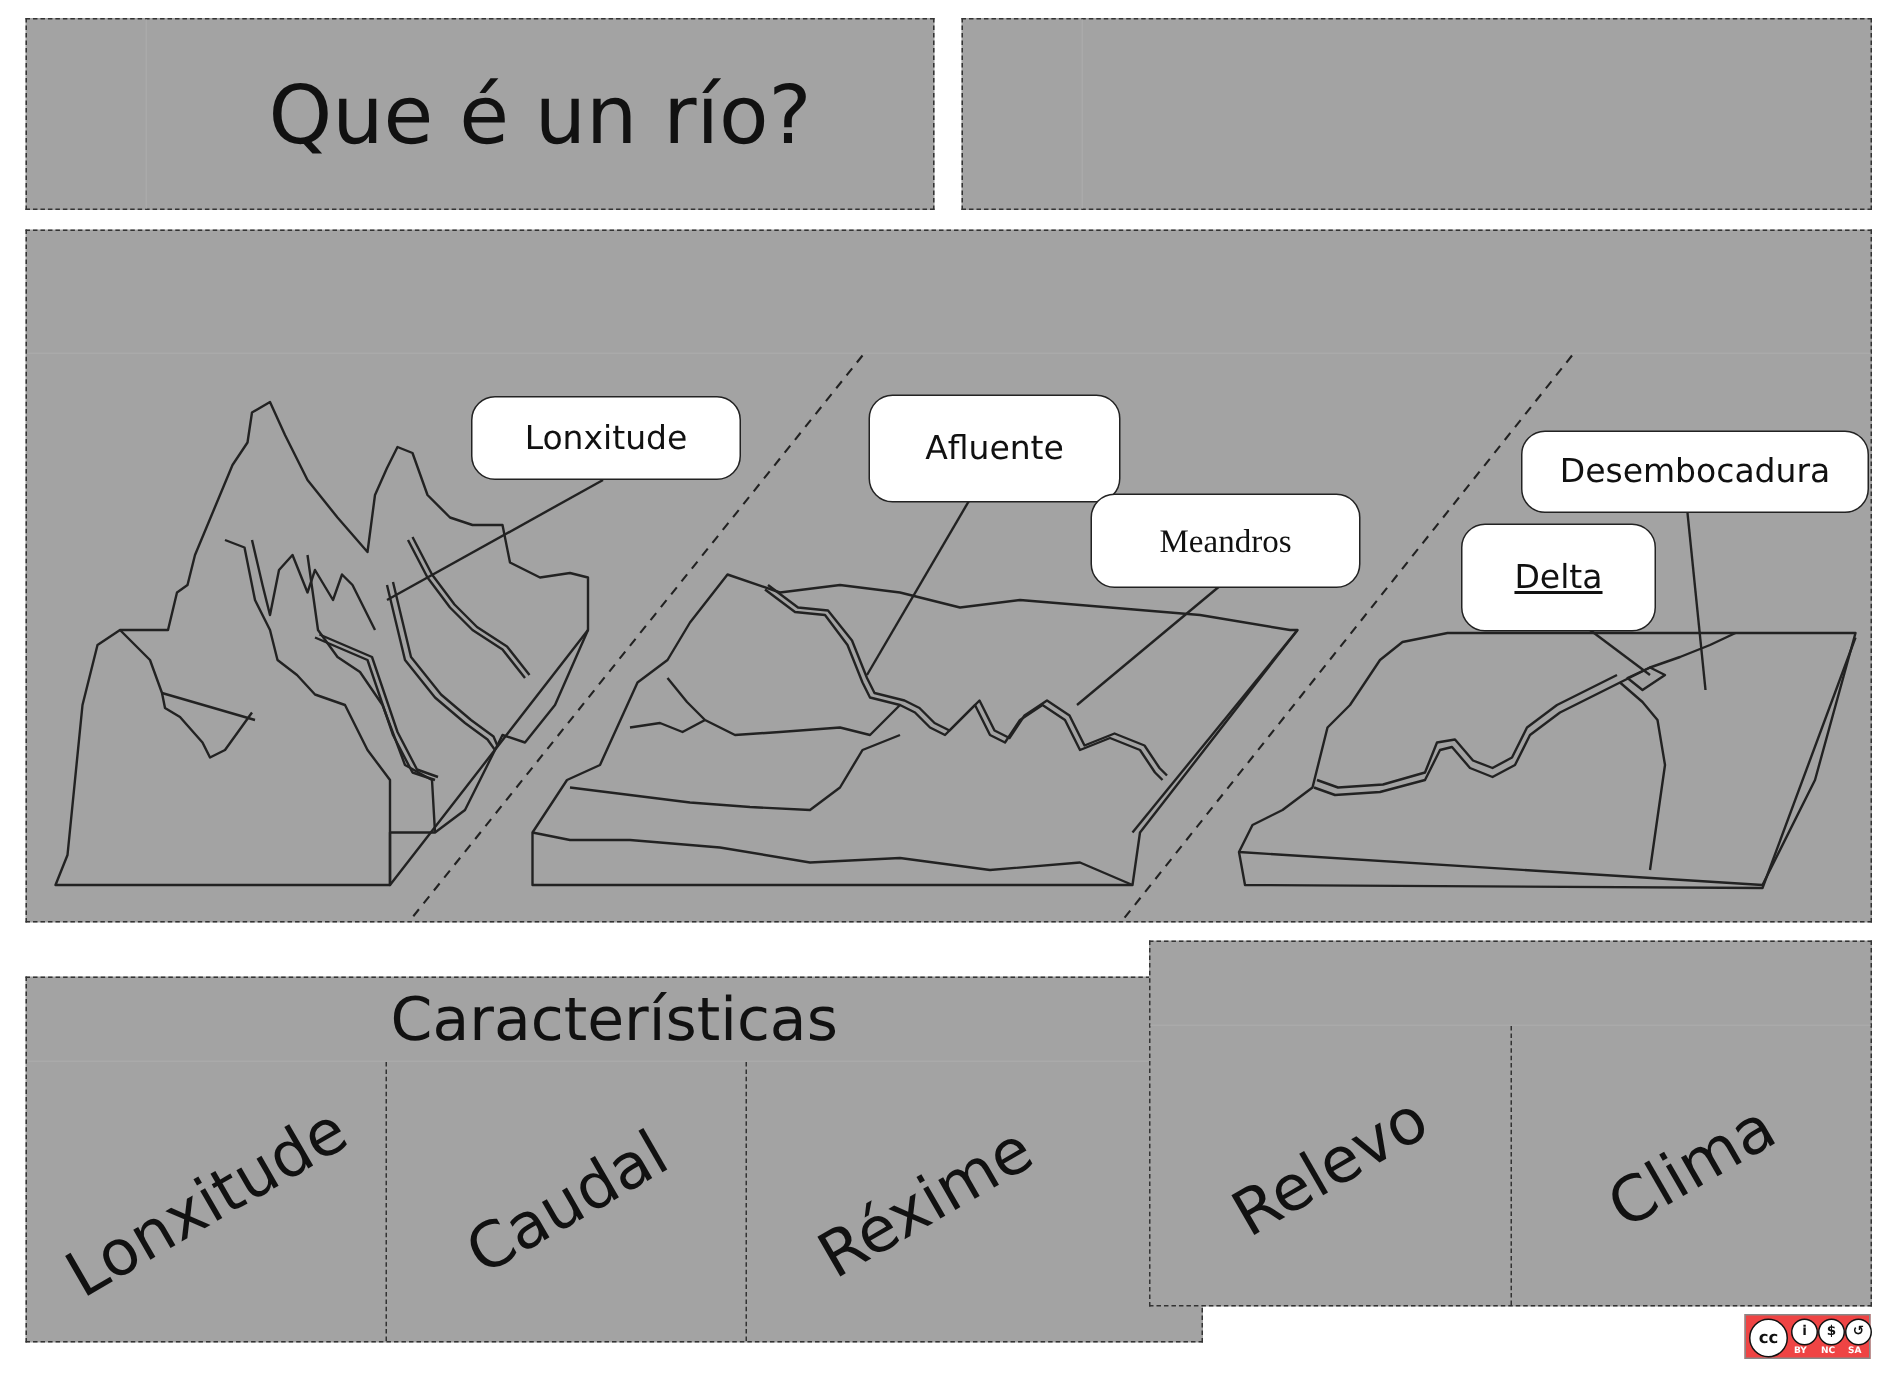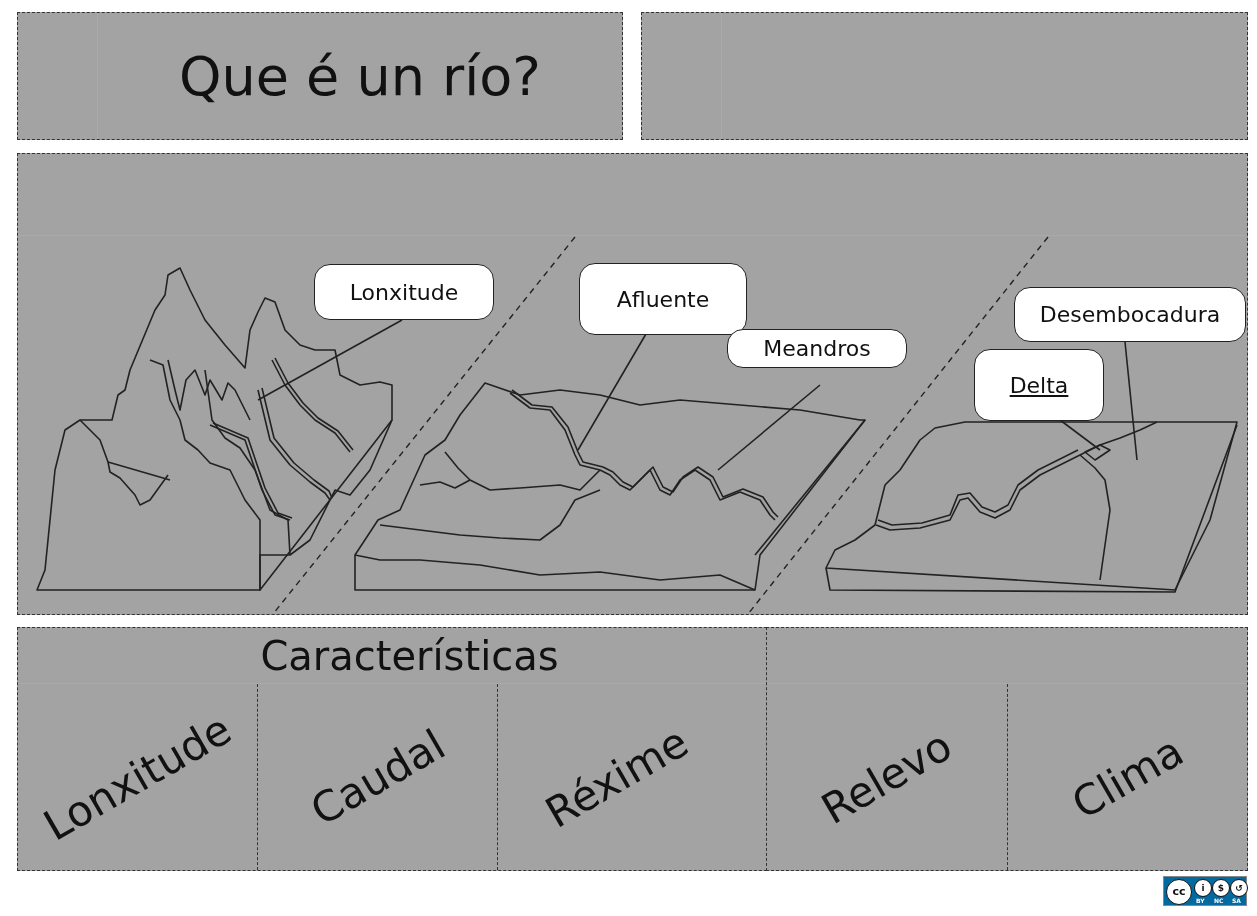--- a/index.html
+++ b/index.html
@@ -9,21 +9,21 @@
   .solid-h{position:absolute;left:0;right:0;height:1px;background:#aaa;}
   .dash-v{position:absolute;top:0;bottom:0;width:0;border-left:1.6px dashed #333;}
   .title{position:absolute;display:flex;align-items:center;justify-content:center;white-space:nowrap;}
   .q-title{font-size:54px;}
   .big-title{font-size:54px;}
   .sec-title{font-size:40px;}
   .rot{position:absolute;display:flex;align-items:center;justify-content:center;}
   .rot span{display:inline-block;transform:rotate(-30deg);font-size:42px;white-space:nowrap;}
   .label{position:absolute;border:1.3px solid #222;border-radius:16px;background:#fff;font-size:22px;display:flex;align-items:center;justify-content:center;box-sizing:border-box;}
   svg.illus{position:absolute;left:0;top:0;}
-  .cc{position:absolute;left:1163px;top:876px;width:84px;height:30px;background:#0369a1;border:1px solid #888;box-sizing:border-box;}
+  .cc{position:absolute;left:1163px;top:876px;width:84px;height:30px;background:#ef4444;border:1px solid #888;box-sizing:border-box;}
   .cc .circ{position:absolute;top:2px;width:16px;height:16px;border-radius:50%;background:#fff;border:1px solid #111;font-size:9px;line-height:16px;text-align:center;color:#111;font-weight:bold;}
   .cc .big{left:2px;top:2px;width:24px;height:24px;line-height:24px;font-size:11px;}
   .cc .sub{position:absolute;bottom:1px;font-size:6px;color:#fff;font-weight:bold;}
 </style>
 </head>
 <body>
 
 <div class="box" style="left:17px;top:12px;width:606px;height:128px;">
   <div class="solid-v" style="left:79px;"></div>
   <div class="title q-title" style="left:80px;right:0;top:0;bottom:0;">Que é un río?</div>
@@ -80,25 +80,25 @@
       <path d="M1080 455 L1095 468 L1105 480 L1110 510 L1105 545 L1100 580"></path>
       <path d="M1085 452 L1100 445 L1110 450 L1095 460 Z"></path>
       <path d="M1040 405 L1100 450"></path>
       <path d="M1125 342 L1137 460"></path>
     </g>
   </g>
 </svg>
 
 <div class="label" style="left:314px;top:264px;width:180px;height:56px;">Lonxitude</div>
 <div class="label" style="left:579px;top:263px;width:168px;height:72px;">Afluente</div>
-<div class="label" style="left:727px;top:329px;width:180px;height:39px;">Meandros</div>
+<div class="label" style="left:727px;top:329px;width:180px;height:63px;font-family:Liberation Serif, serif;">Meandros</div>
 <div class="label" style="left:1014px;top:287px;width:232px;height:55px;">Desembocadura</div>
 <div class="label" style="left:974px;top:349px;width:130px;height:72px;text-decoration:underline;">Delta</div>
 
-<div class="box" style="left:17px;top:627px;width:785px;height:244px;">
+<div class="box" style="left:17px;top:651px;width:785px;height:244px;">
   <div class="title sec-title" style="left:0;right:0;top:0;height:55px;">Características</div>
   <div class="solid-h" style="top:55px;"></div>
   <div class="dash-v" style="left:239px;top:56px;"></div>
   <div class="dash-v" style="left:479px;top:56px;"></div>
   <div class="rot" style="left:0;top:56px;width:239px;height:186px;">
       <span>Lonxitude</span>
     </div>
   <div class="rot" style="left:240px;top:56px;width:239px;height:186px;">
       <span>Caudal</span>
     </div>

